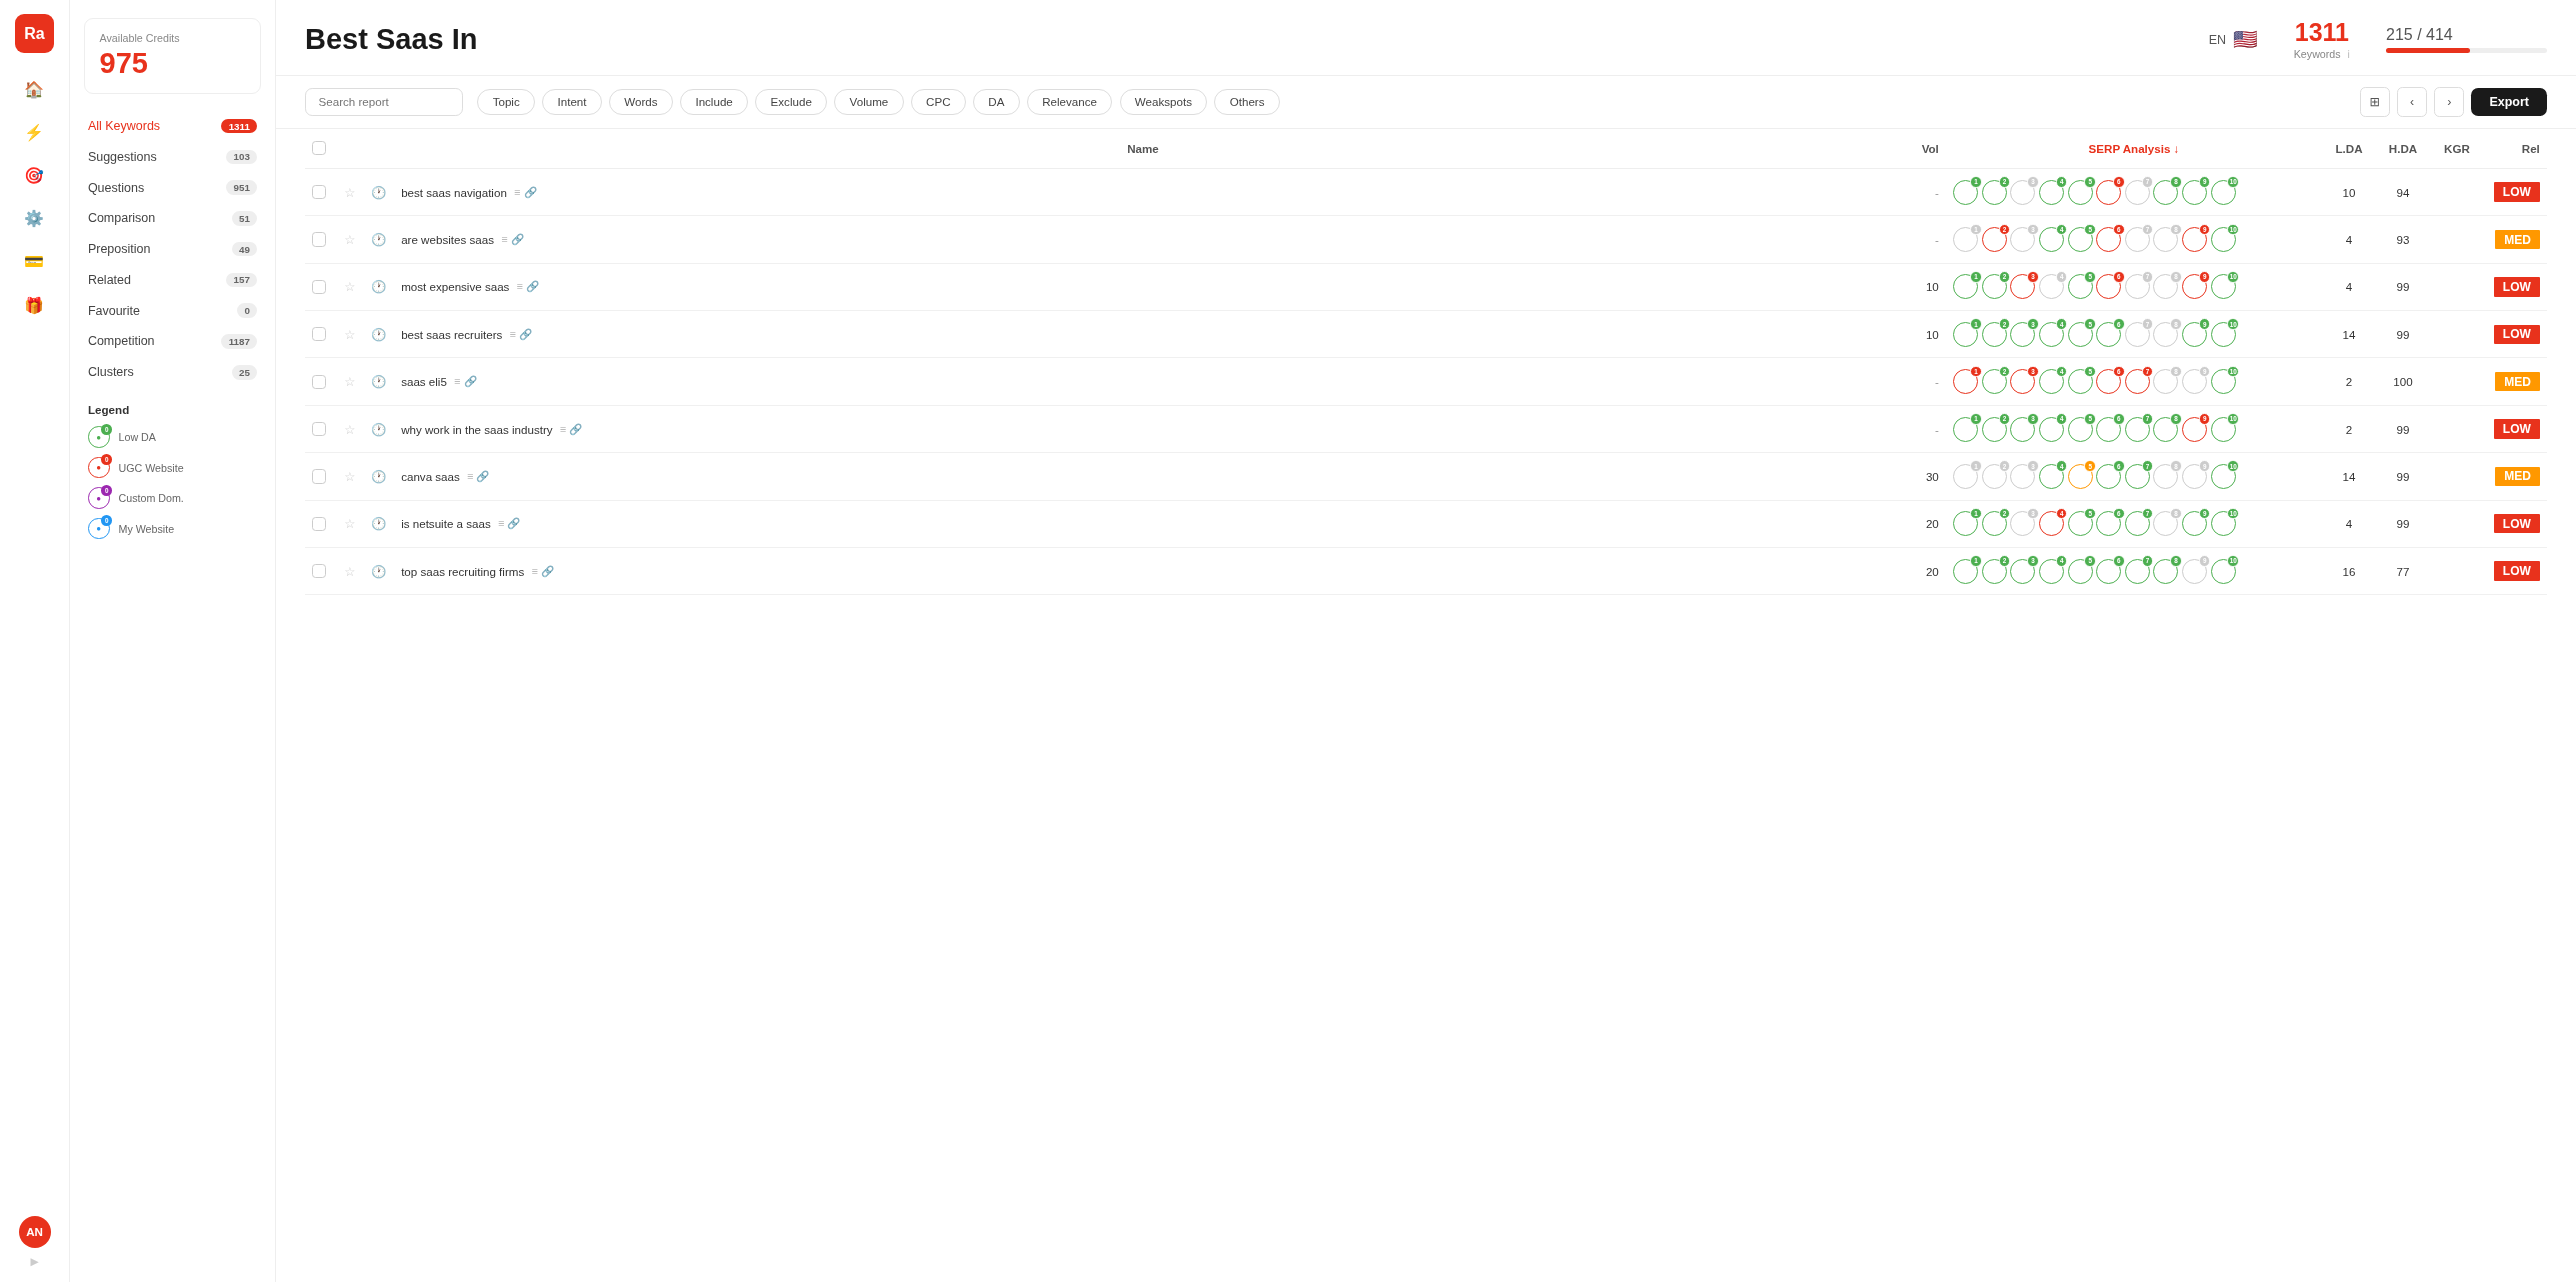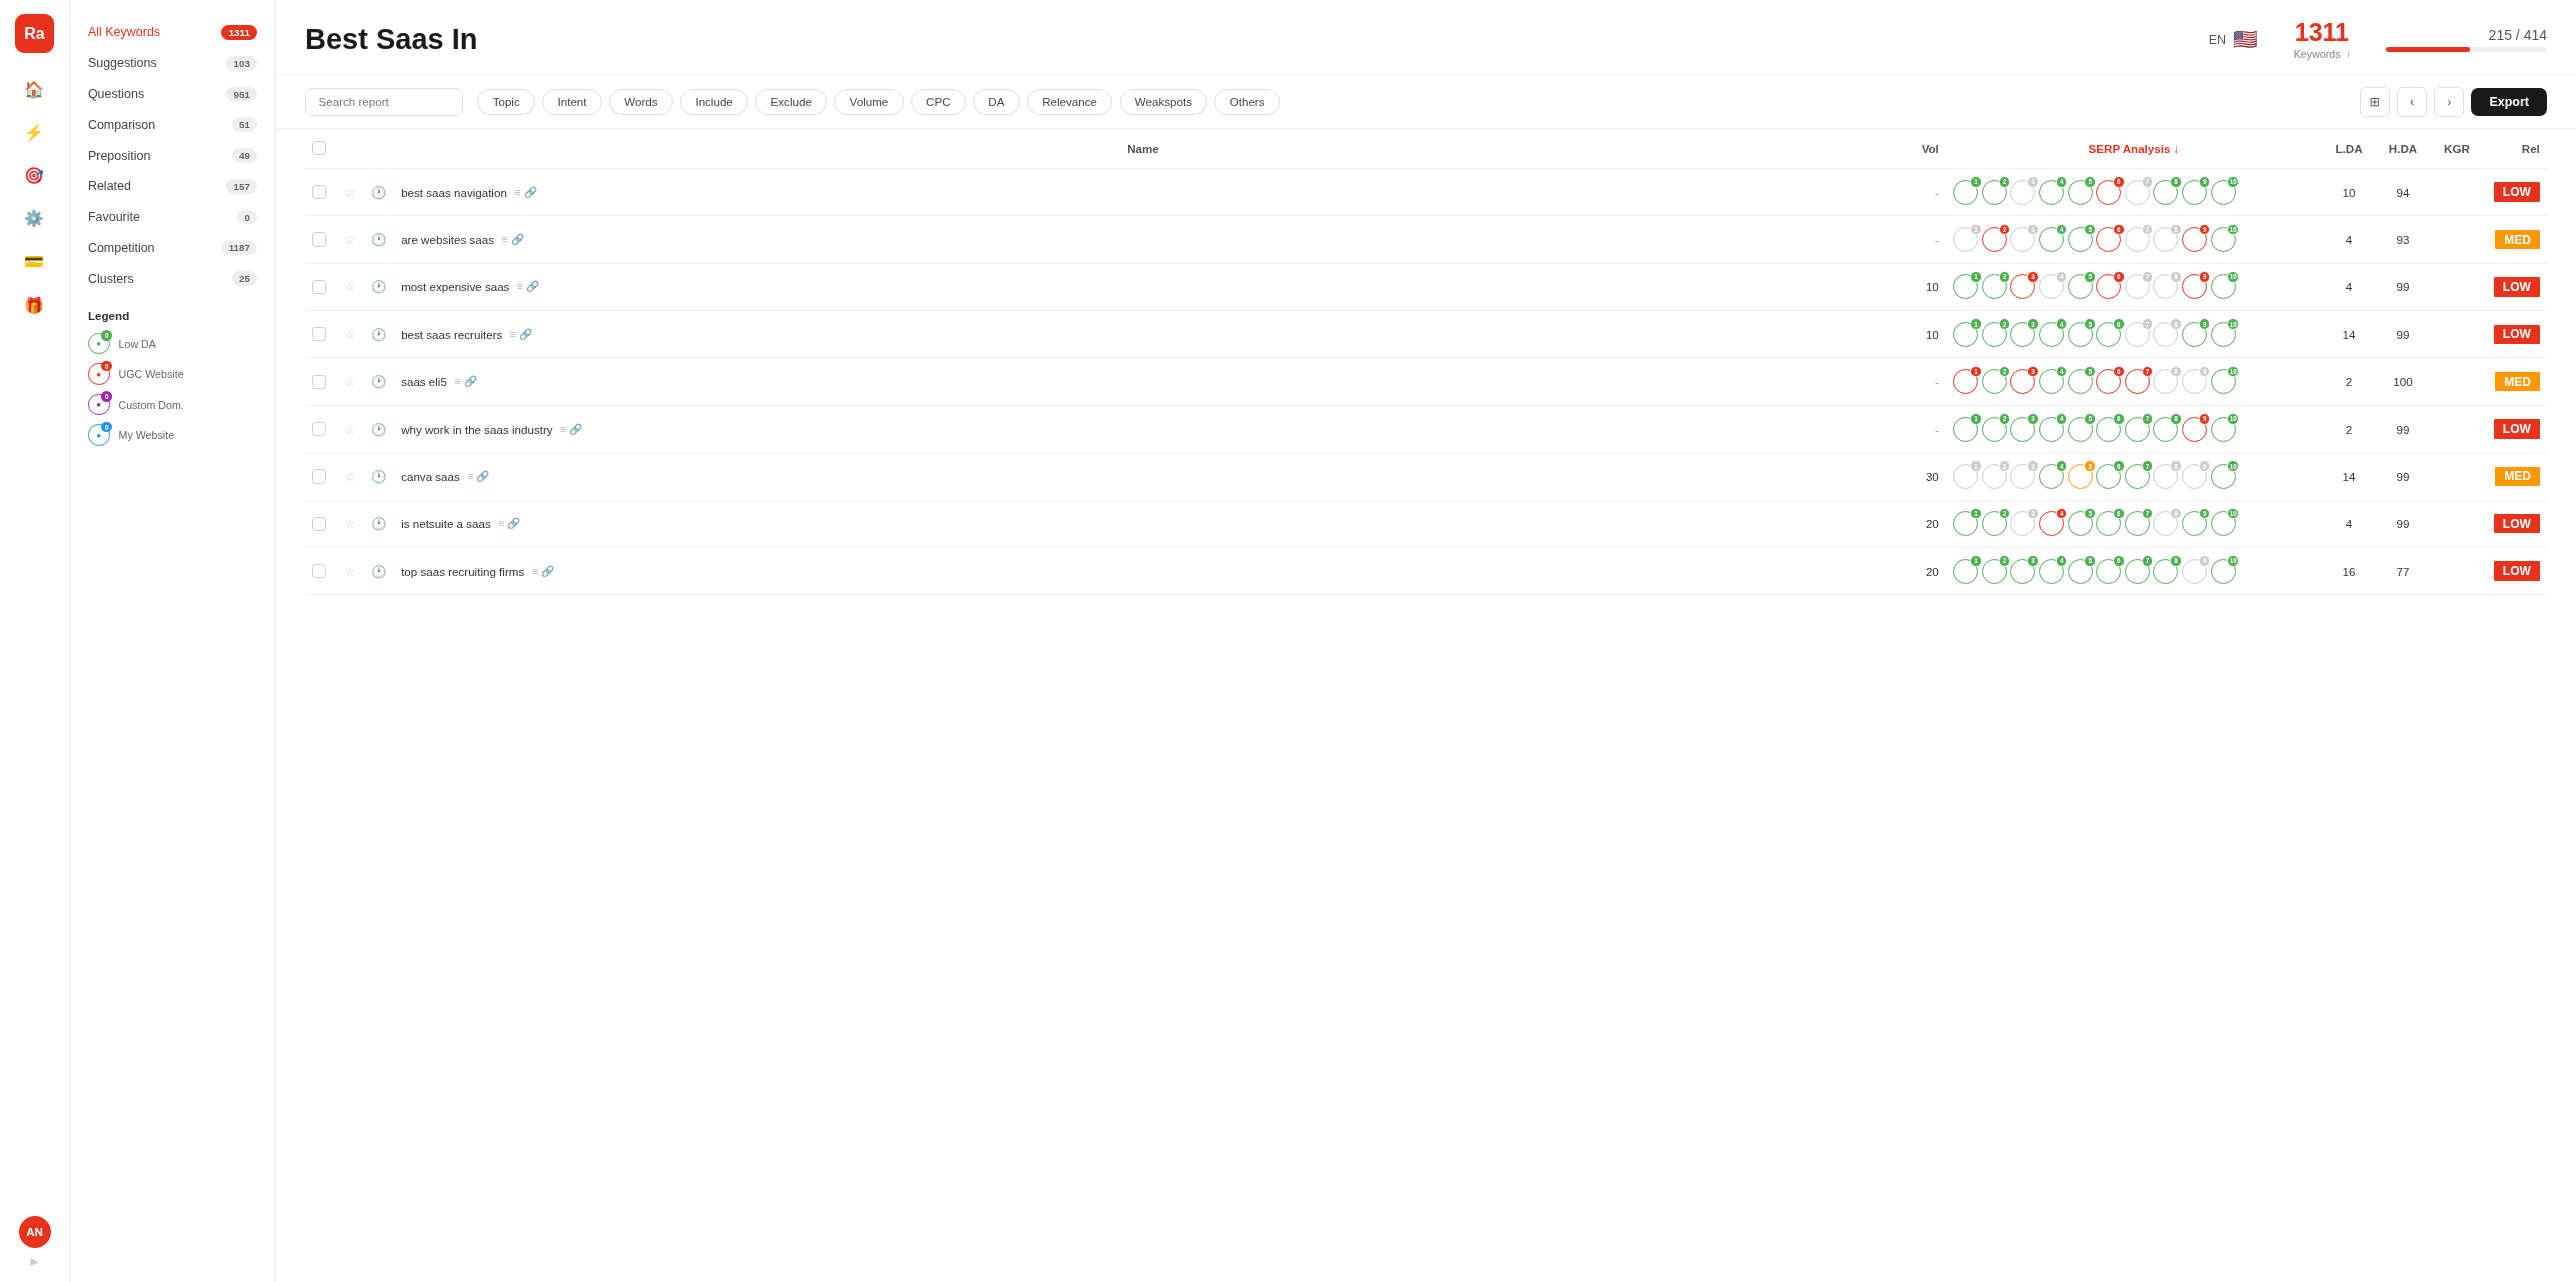--- a/index.html
+++ b/index.html
@@ -145,21 +145,21 @@
       display: flex; align-items: center; gap: 7.2px;
       font-size: 12.5px; color: #555;
     }
     .flag { font-size: 19.7px; }
     .keywords-count-section { text-align: center; }
     .keywords-count { font-size: 25px; font-weight: 700; color: #e8321c; }
     .keywords-label { font-size: 10.7px; color: #888; }
     .progress-section {
       display: flex; flex-direction: column; gap: 3.6px; min-width: 161px;
     }
-    .progress-text { font-size: 14px; color: #555; text-align: right; }
+    .progress-text { font-size: 16px; color: #555; }
     .progress-bar-bg {
       height: 5.4px; background: #eee; border-radius: 2.7px; width: 161px;
     }
     .progress-bar-fill {
       height: 5.4px; background: #e8321c; border-radius: 2.7px;
     }
 
     
     .toolbar {
       padding: 10.7px 29px;
@@ -299,20 +299,24 @@
   <div class="nav-icon">⚙️</div>
   <div class="nav-icon">💳</div>
   <div class="nav-icon">🎁</div>
   <div class="nav-bottom">
     <div class="avatar-btn">AN</div>
     <div style="color:#ccc;font-size:10.7px;cursor:pointer;">▶</div>
   </div>
 </div>
 
 <div class="sidebar">
+  <div class="credits-card">
+    <div class="credits-label">Available Credits</div>
+    <div class="credits-value">975</div>
+  </div>
 
   <div class="sidebar-nav">
     <div class="sidebar-item active">
       <span class="sidebar-item-label">All Keywords</span>
       <span class="sidebar-badge">1311</span>
     </div>
     <div class="sidebar-item">
       <span class="sidebar-item-label">Suggestions</span>
       <span class="sidebar-badge grey">103</span>
     </div>

